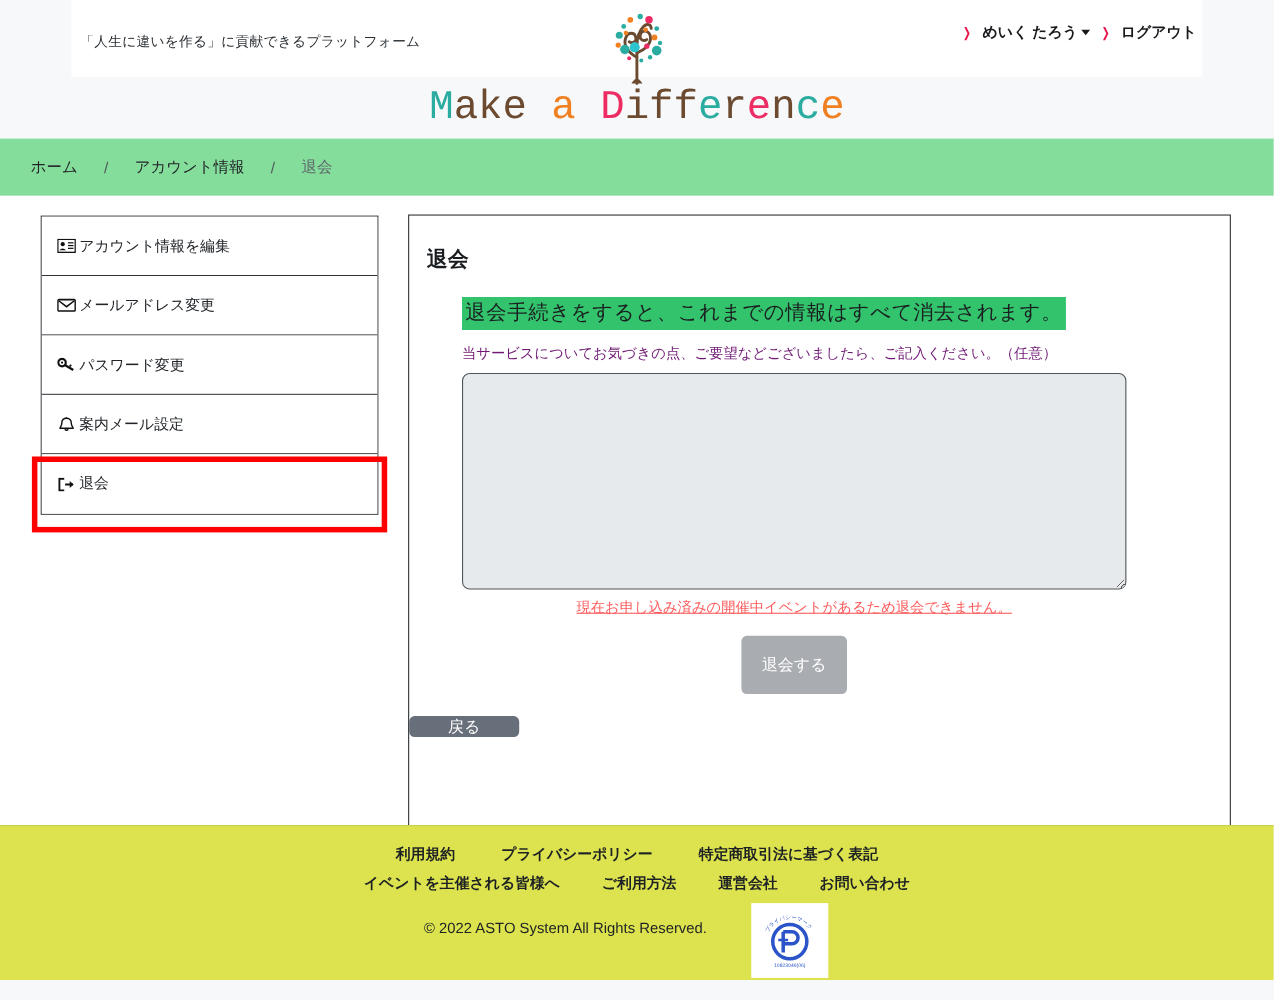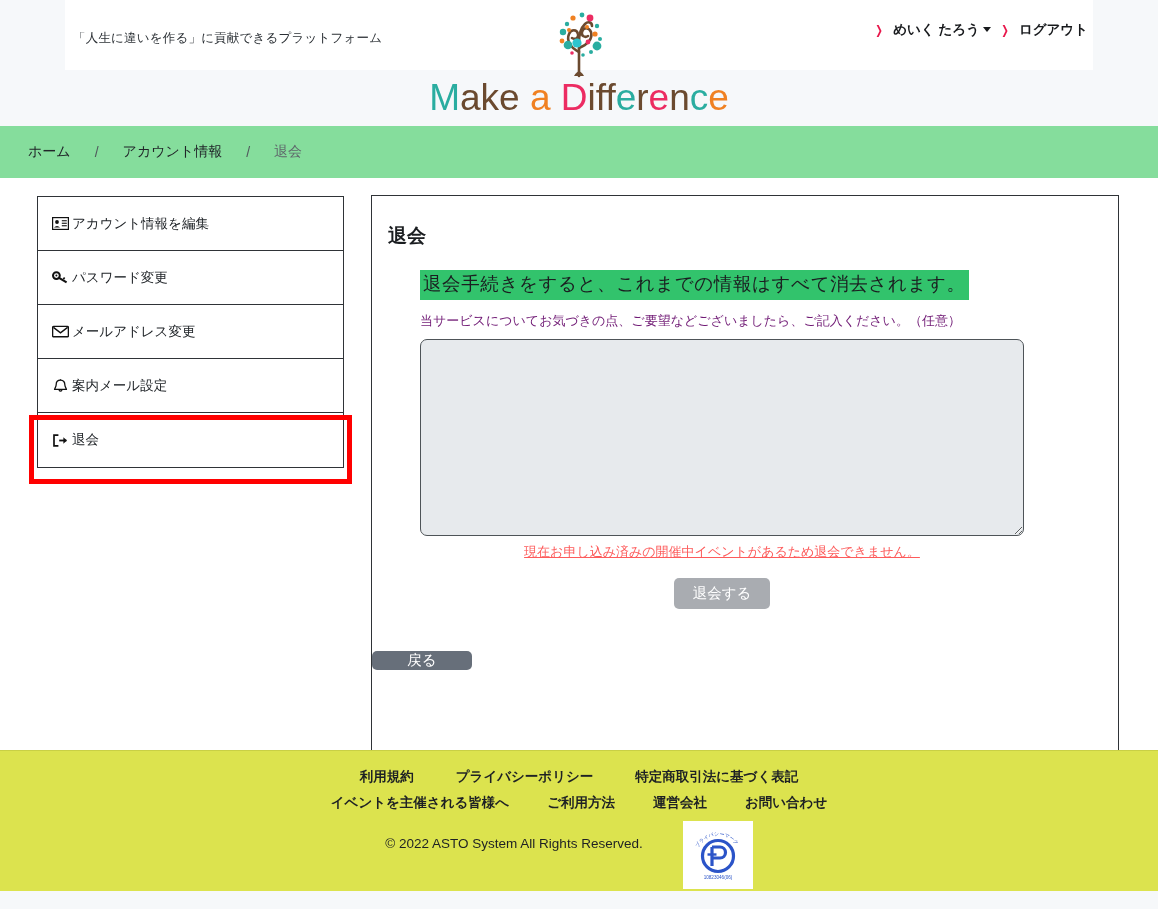--- a/index.html
+++ b/index.html
@@ -66,21 +66,21 @@
     left: 0; top: 8px;
     width: 1158px;
     height: 118px;
     display: flex;
     flex-direction: column;
     align-items: center;
     pointer-events: none;
   }
   .logo-tree { width: 82px; height: 72px; display:block; }
   .logo-word {
-    font-family: Liberation Sans, sans-serif;
+    font-family: Liberation Mono, monospace;
     font-size: 37px;
     letter-spacing: 0px;
     line-height: 40px;
     margin-top: -2px;
     white-space: nowrap;
   }
   .logo-word span { font-weight: 500; }
   .t  { color: #2aada0; }
   .br { color: #6b4a2f; }
   .or { color: #f08122; }
@@ -217,21 +217,21 @@
     margin-top: 17px;
     display: flex;
     justify-content: center;
   }
   .btn {
     font-family: "Liberation Sans", sans-serif;
     font-size: 14.5px;
     color: #ffffff;
     border: none;
     border-radius: 5px;
-    padding: 6px 19px;
+    padding: 17px 19px;
     cursor: pointer;
   }
   .btn-disabled {
     background: #a9acb1;
     cursor: default;
   }
   .btn-back {
     position: absolute;
     left: 372px;
     top: 473px;
@@ -369,37 +369,37 @@
             <rect x="9.8" y="5.7" width="5" height="1.1" fill="#111"></rect>
             <rect x="9.8" y="8.2" width="5" height="1.1" fill="#111"></rect>
           </svg>
         </span>
         <span>アカウント情報を編集</span>
       </div>
 
       <div class="side-item">
         <span class="ico">
           <svg width="17" height="13" viewBox="0 0 17 13">
+            <rect x="0.6" y="1.4" width="15.8" height="10.4" rx="1" fill="none" stroke="#111" stroke-width="1.4"></rect>
+            <path d="M1.4 2.4 L8.5 7.8 L15.6 2.4" fill="none" stroke="#111" stroke-width="1.4"></path>
+          </svg>
+        </span>
+        <span>メールアドレス変更</span>
+      </div>
+
+      <div class="side-item">
+        <span class="ico">
+          <svg width="17" height="13" viewBox="0 0 17 13">
             <circle cx="4.4" cy="4.6" r="3.4" fill="none" stroke="#111" stroke-width="2"></circle>
             <circle cx="4.4" cy="4.6" r="1" fill="#111"></circle>
             <path d="M6.6 6.6 L14.6 11.4" stroke="#111" stroke-width="2.1" fill="none"></path>
             <path d="M11.4 8.2 L12.6 6.6" stroke="#111" stroke-width="1.7" fill="none"></path>
           </svg>
         </span>
         <span>パスワード変更</span>
-      </div>
-
-      <div class="side-item">
-        <span class="ico">
-          <svg width="17" height="13" viewBox="0 0 17 13">
-            <rect x="0.6" y="1.4" width="15.8" height="10.4" rx="1" fill="none" stroke="#111" stroke-width="1.4"></rect>
-            <path d="M1.4 2.4 L8.5 7.8 L15.6 2.4" fill="none" stroke="#111" stroke-width="1.4"></path>
-          </svg>
-        </span>
-        <span>メールアドレス変更</span>
       </div>
 
       <div class="side-item">
         <span class="ico">
           <svg width="17" height="14" viewBox="0 0 17 14">
             <path d="M8.5 1.2 C5.4 1.2 4.2 3.3 4.2 5.6 C4.2 8.2 2.6 9.4 2.6 10.3 L14.4 10.3 C14.4 9.4 12.8 8.2 12.8 5.6 C12.8 3.3 11.6 1.2 8.5 1.2 Z" fill="none" stroke="#111" stroke-width="1.3"></path>
             <path d="M8.5 0.3 L8.5 1.3" stroke="#111" stroke-width="1.3"></path>
             <path d="M6.9 11.2 q1.6 2 3.2 0" fill="none" stroke="#111" stroke-width="1.3"></path>
           </svg>
         </span>

